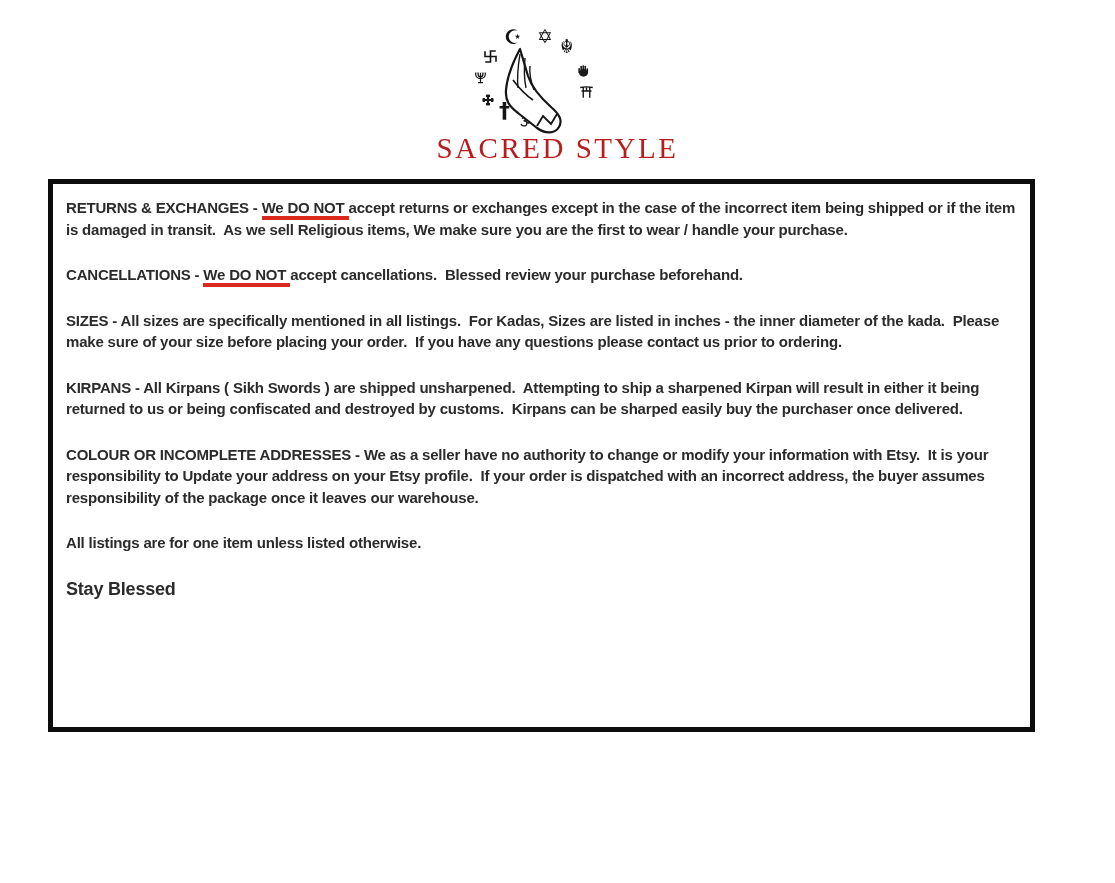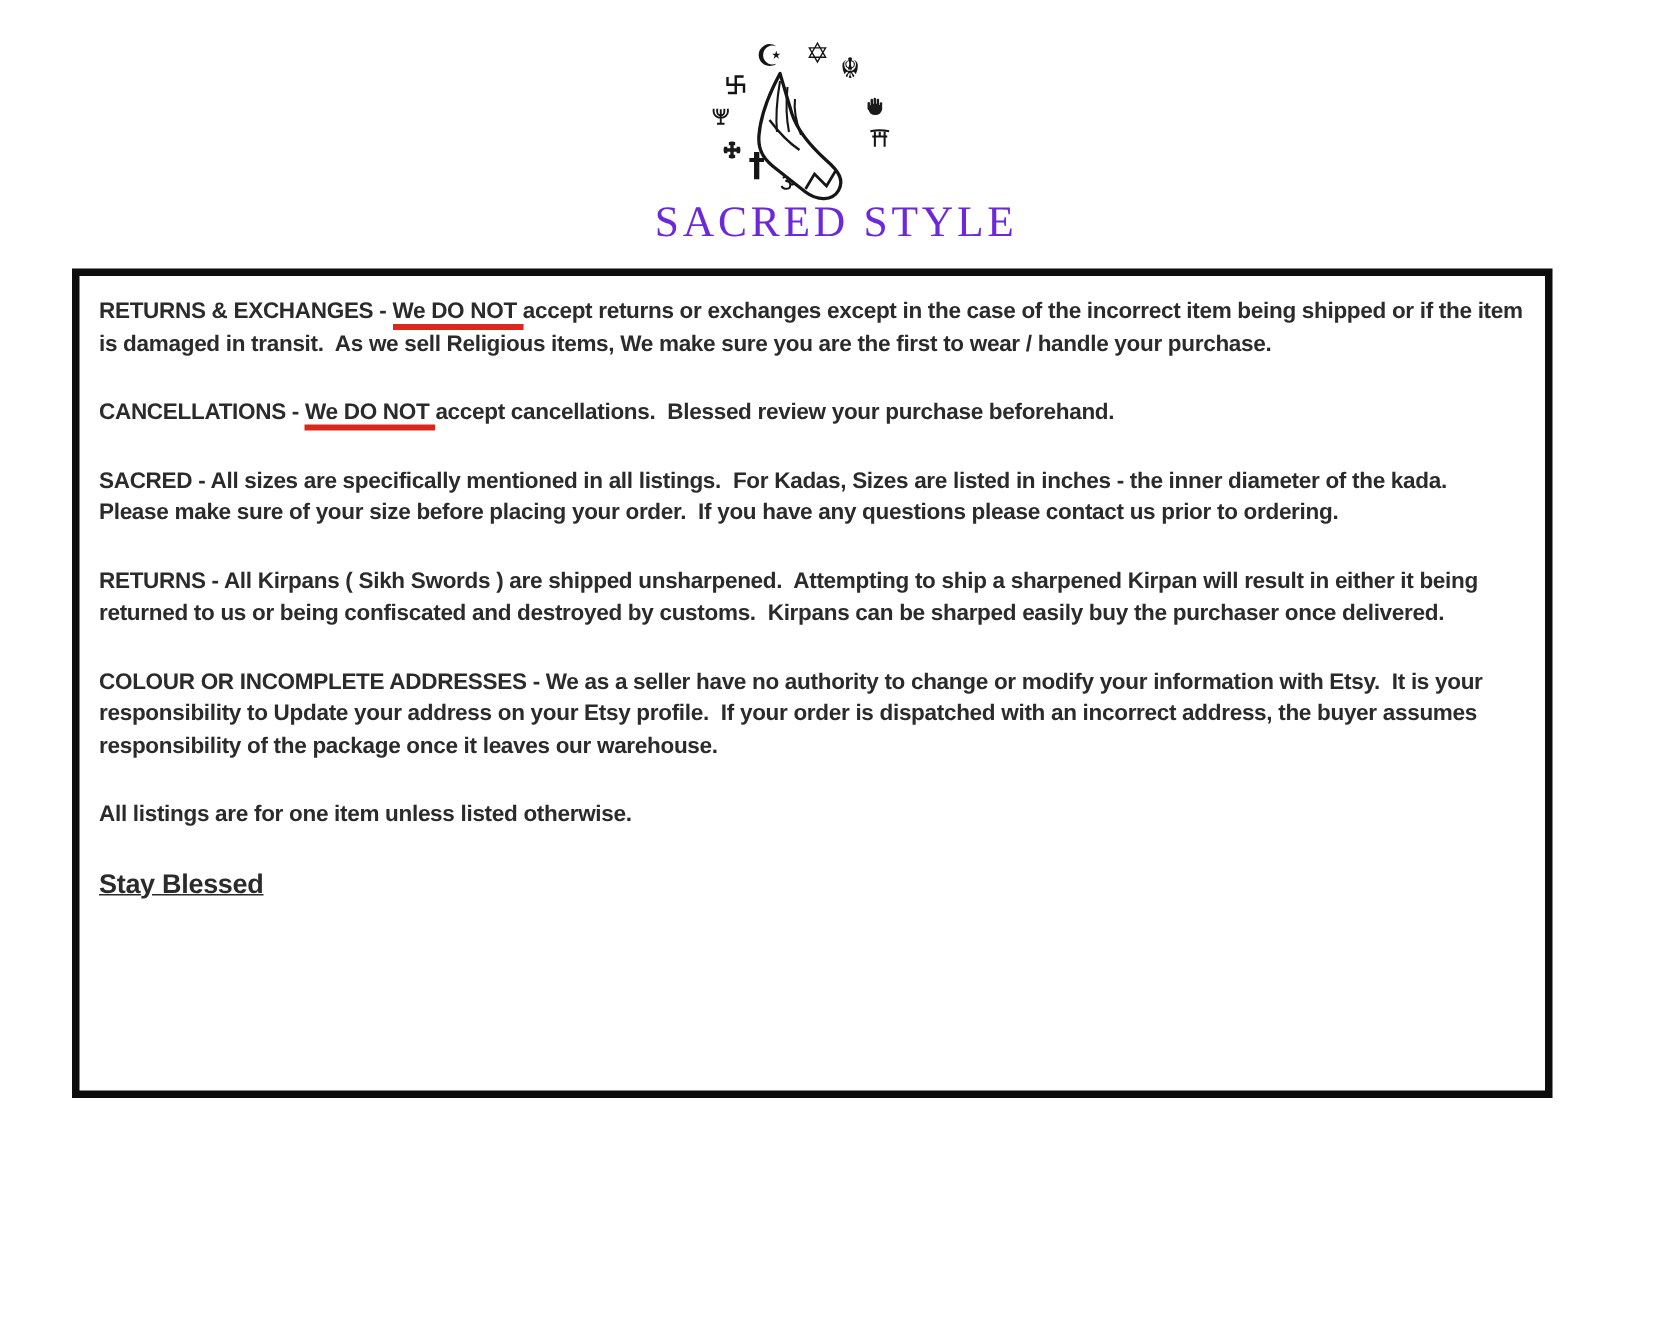--- a/index.html
+++ b/index.html
@@ -19,37 +19,36 @@
   .s-torii{left:114px;top:60px;}
   .s-om{left:53px;top:88px;}
   .s-cross{left:34px;top:76px;font-size:22px;font-weight:bold;}
   .s-crosslet{left:16px;top:69px;}
   .s-menorah{left:8px;top:45px;}
   .hands{position:absolute;left:20px;top:20px;}
   
   .brand{
     position:absolute;left:0;top:132px;width:1115px;text-align:center;
     font-family:"Liberation Serif",serif;font-size:29px;letter-spacing:2.5px;
-    color:#6d28d9;font-weight:400;
+    color:#b91c1c;font-weight:400;
   }
   
   .policy-box{
     position:absolute;left:48px;top:179px;width:987px;height:553px;
     box-sizing:border-box;border:5px solid #0d0d0d;background:#ffffff;
     padding:13px 12px 12px 13px;
   }
   .policy{
     margin:0 0 24px 0;font-size:15px;line-height:21.5px;font-weight:bold;
     color:#2b2b2b;letter-spacing:-0.2px;white-space:pre-wrap;
   }
   .hl{border-bottom:4px solid #da291c;}
   .closing{
     margin:0;font-size:18px;line-height:22px;font-weight:bold;color:#2b2b2b;
     letter-spacing:-0.2px;
-    text-decoration:underline;
   }
 </style>
 </head>
 <body>
 
 <div class="logo">
 
   <span class="sym s-swastika">
     <svg width="15" height="15" viewBox="0 0 12 12" fill="none" stroke="#141414" stroke-width="1.3">
       <path d="M6 6 L6 1.6 L10.2 1.6 M6 6 L10.4 6 L10.4 10.2 M6 6 L6 10.4 L1.8 10.4 M6 6 L1.6 6 L1.6 1.8"></path>
@@ -111,23 +110,23 @@
 </div>
 
 <div class="brand">SACRED STYLE</div>
 
 <div class="policy-box">
 
   <p class="policy"><span>RETURNS &amp; EXCHANGES - </span><span class="hl">We DO NOT </span><span>accept returns or exchanges except in the case of the incorrect item being shipped or if the item is damaged in transit.  As we sell Religious items, We make sure you are the first to wear / handle your purchase.</span></p>
 
   <p class="policy"><span>CANCELLATIONS - </span><span class="hl">We DO NOT </span><span>accept cancellations.  Blessed review your purchase beforehand.</span></p>
 
-  <p class="policy"><span>SACRED - </span><span>All sizes are specifically mentioned in all listings.  For Kadas, Sizes are listed in inches - the inner diameter of the kada.  Please make sure of your size before placing your order.  If you have any questions please contact us prior to ordering.</span></p>
+  <p class="policy"><span>SIZES - </span><span>All sizes are specifically mentioned in all listings.  For Kadas, Sizes are listed in inches - the inner diameter of the kada.  Please make sure of your size before placing your order.  If you have any questions please contact us prior to ordering.</span></p>
 
 
-  <p class="policy"><span>RETURNS - </span><span>All Kirpans ( Sikh Swords ) are shipped unsharpened.  Attempting to ship a sharpened Kirpan will result in either it being returned to us or being confiscated and destroyed by customs.  Kirpans can be sharped easily buy the purchaser once delivered.</span></p>
+  <p class="policy"><span>KIRPANS - </span><span>All Kirpans ( Sikh Swords ) are shipped unsharpened.  Attempting to ship a sharpened Kirpan will result in either it being returned to us or being confiscated and destroyed by customs.  Kirpans can be sharped easily buy the purchaser once delivered.</span></p>
 
   <p class="policy"><span>COLOUR OR INCOMPLETE ADDRESSES - </span><span>We as a seller have no authority to change or modify your information with Etsy.  It is your responsibility to Update your address on your Etsy profile.  If your order is dispatched with an incorrect address, the buyer assumes responsibility of the package once it leaves our warehouse.</span></p>
 
   <p class="policy"><span>All listings are for one item unless listed otherwise.</span></p>
 
   <p class="closing">Stay Blessed</p>
 </div>
 
 </body></html>

